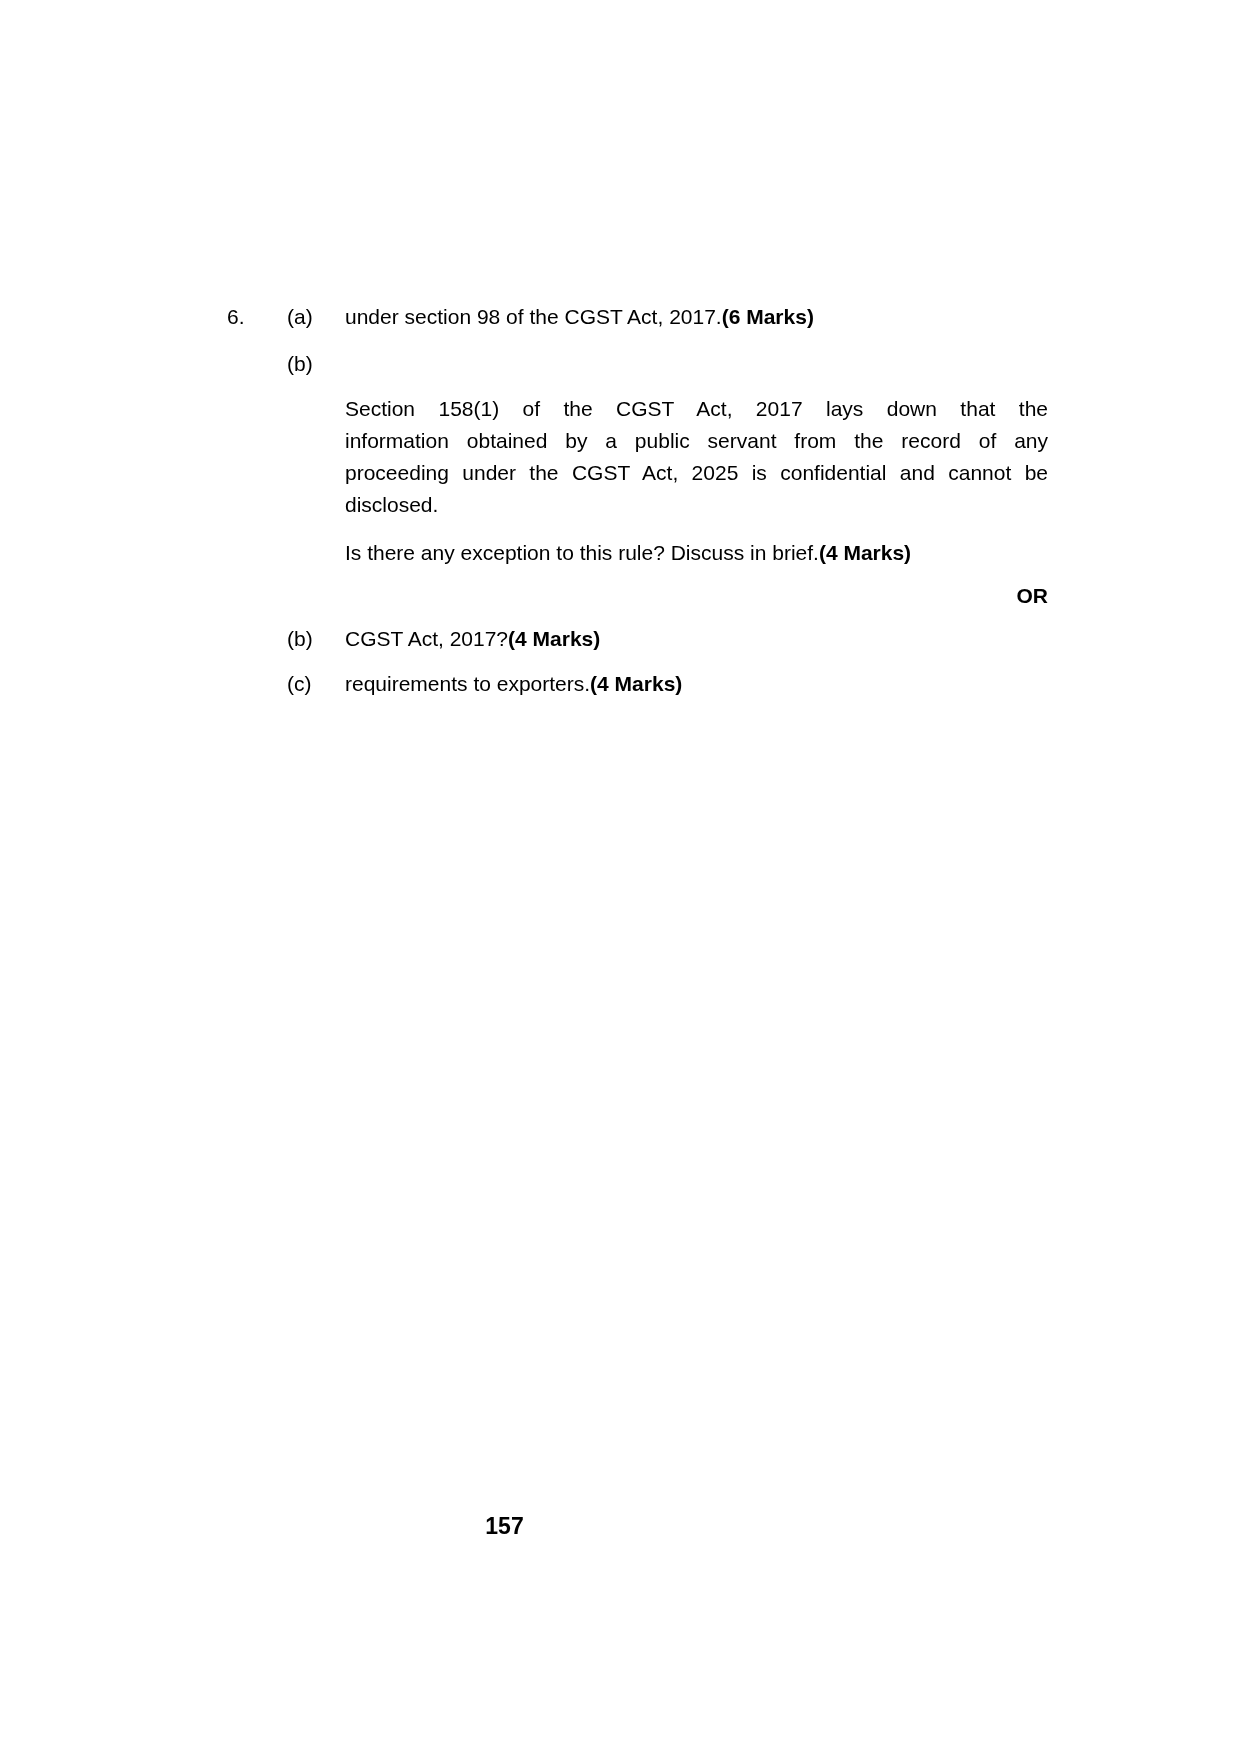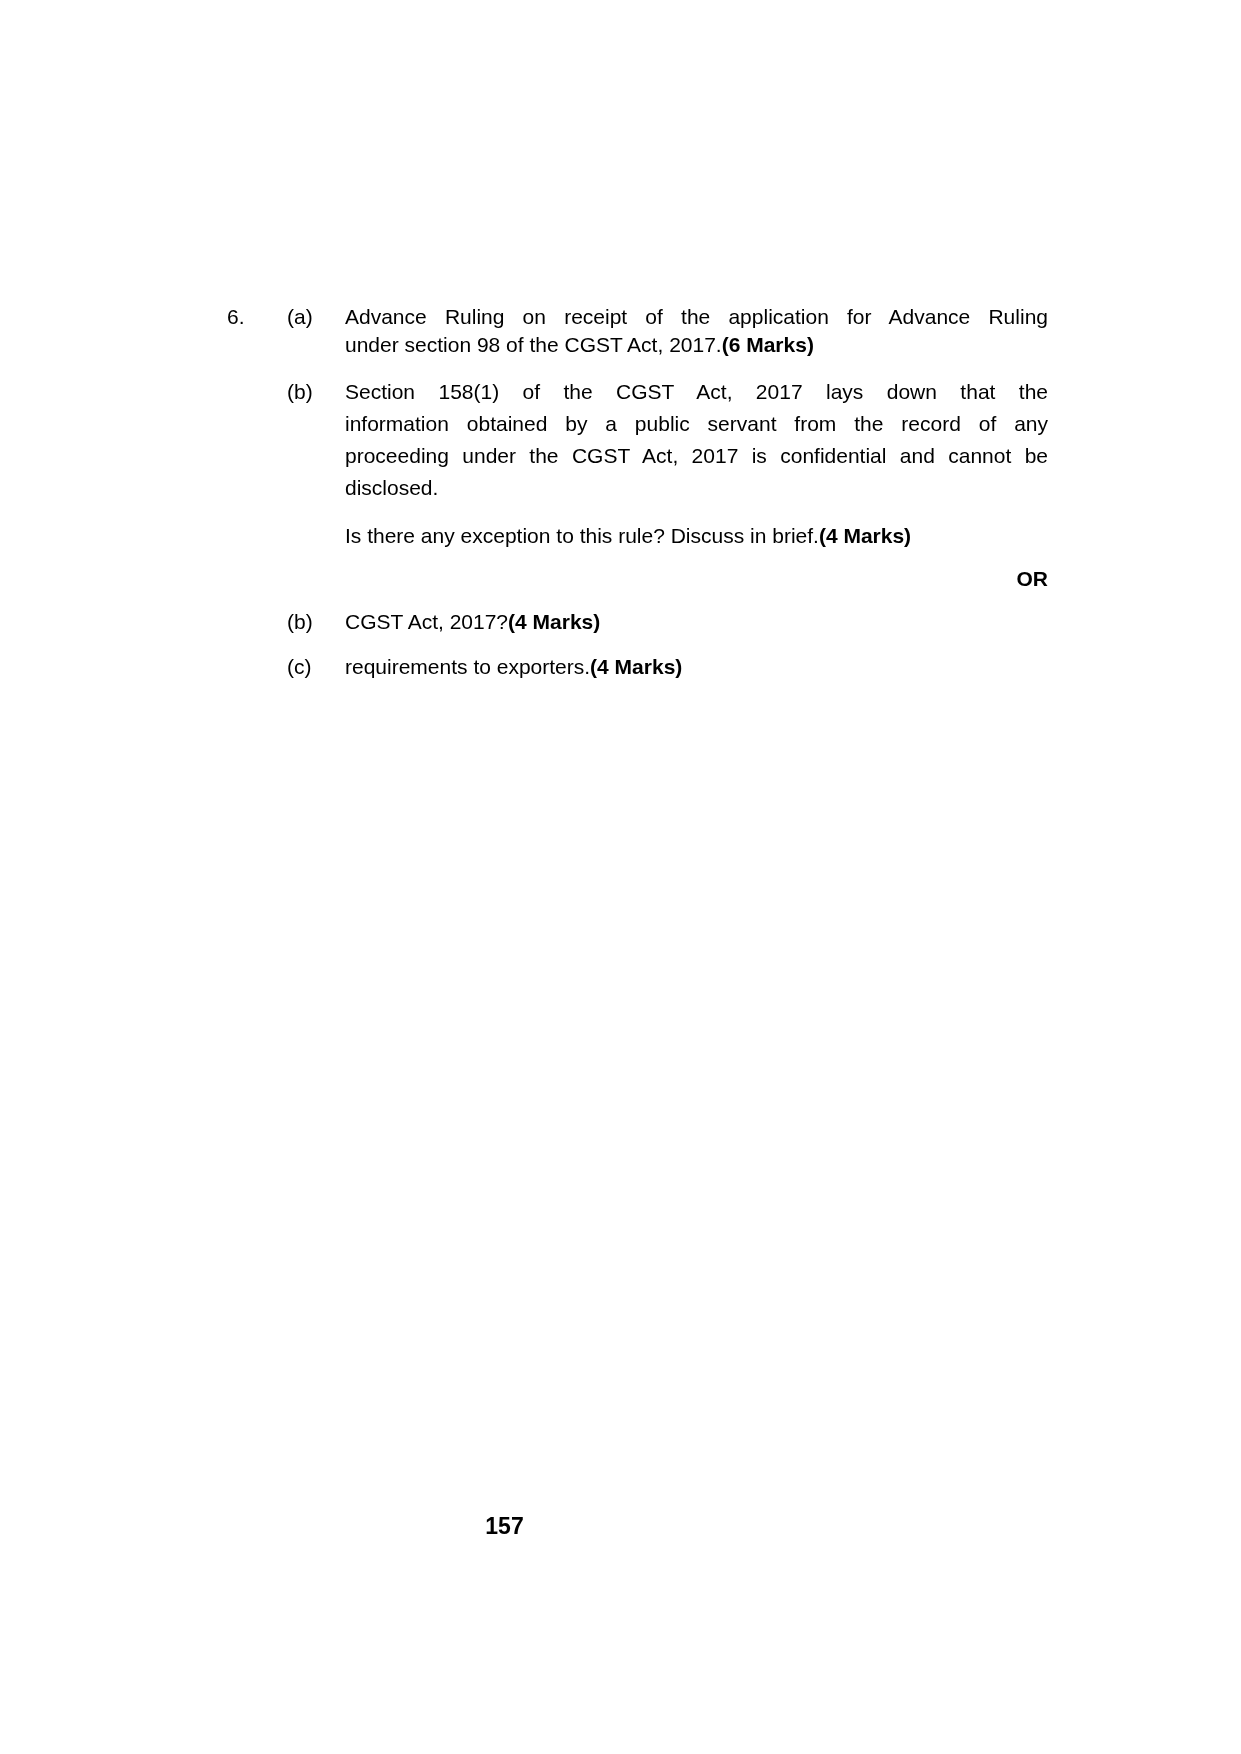--- a/index.html
+++ b/index.html
@@ -23,21 +23,21 @@
   .num-col   { width: 60px; flex: none; }
   .label-col { width: 58px; flex: none; }
   .body-col  { width: 703px; flex: none; }
   .lh28 { line-height: 28px; }
   .lh29 { line-height: 29px; }
   .lh32 { line-height: 32px; }
   .just { text-align: justify; text-align-last: justify; }
   .markline { display: flex; justify-content: flex-start; align-items: baseline; }
   .marks { font-weight: bold; white-space: nowrap; }
   .mb17 { margin-bottom: 17px; }
-  .mb18 { margin-bottom: 18px; }
+  .mb18 { margin-bottom: 18px; margin-top: 45px; }
   .mb16 { margin-bottom: 16px; }
   .or-row {
     text-align: right;
     font-weight: bold;
     line-height: 28px;
     margin: 15px 0;
   }
   .page-number {
     position: absolute;
     top: 1511px;
@@ -51,36 +51,35 @@
 </style>
 </head>
 <body>
 
 <div class="content">
 
   <div class="part mb17">
     <div class="num-col lh28">6.</div>
     <div class="label-col lh28">(a)</div>
     <div class="body-col">
-      <div class="lh28 just">Advance Ruling on receipt of the application for Advance Ruling</div>
       <div class="lh28 markline">
         <span>under section 98 of the CGST Act, 2017.</span>
         <span class="marks">(6 Marks)</span>
       </div>
     </div>
   </div>
 
   <div class="part">
     <div class="num-col lh32"></div>
     <div class="label-col lh32">(b)</div>
     <div class="body-col">
       <div class="mb18">
         <div class="lh32 just">Section 158(1) of the CGST Act, 2017 lays down that the</div>
         <div class="lh32 just">information obtained by a public servant from the record of any</div>
-        <div class="lh32 just">proceeding under the CGST Act, 2017 is confidential and cannot be</div>
+        <div class="lh32 just">proceeding under the CGST Act, 2025 is confidential and cannot be</div>
         <div class="lh32">disclosed.</div>
       </div>
       <div class="lh28 markline">
         <span>Is there any exception to this rule? Discuss in brief.</span>
         <span class="marks">(4 Marks)</span>
       </div>
     </div>
   </div>
 
   <div class="or-row">OR</div>

